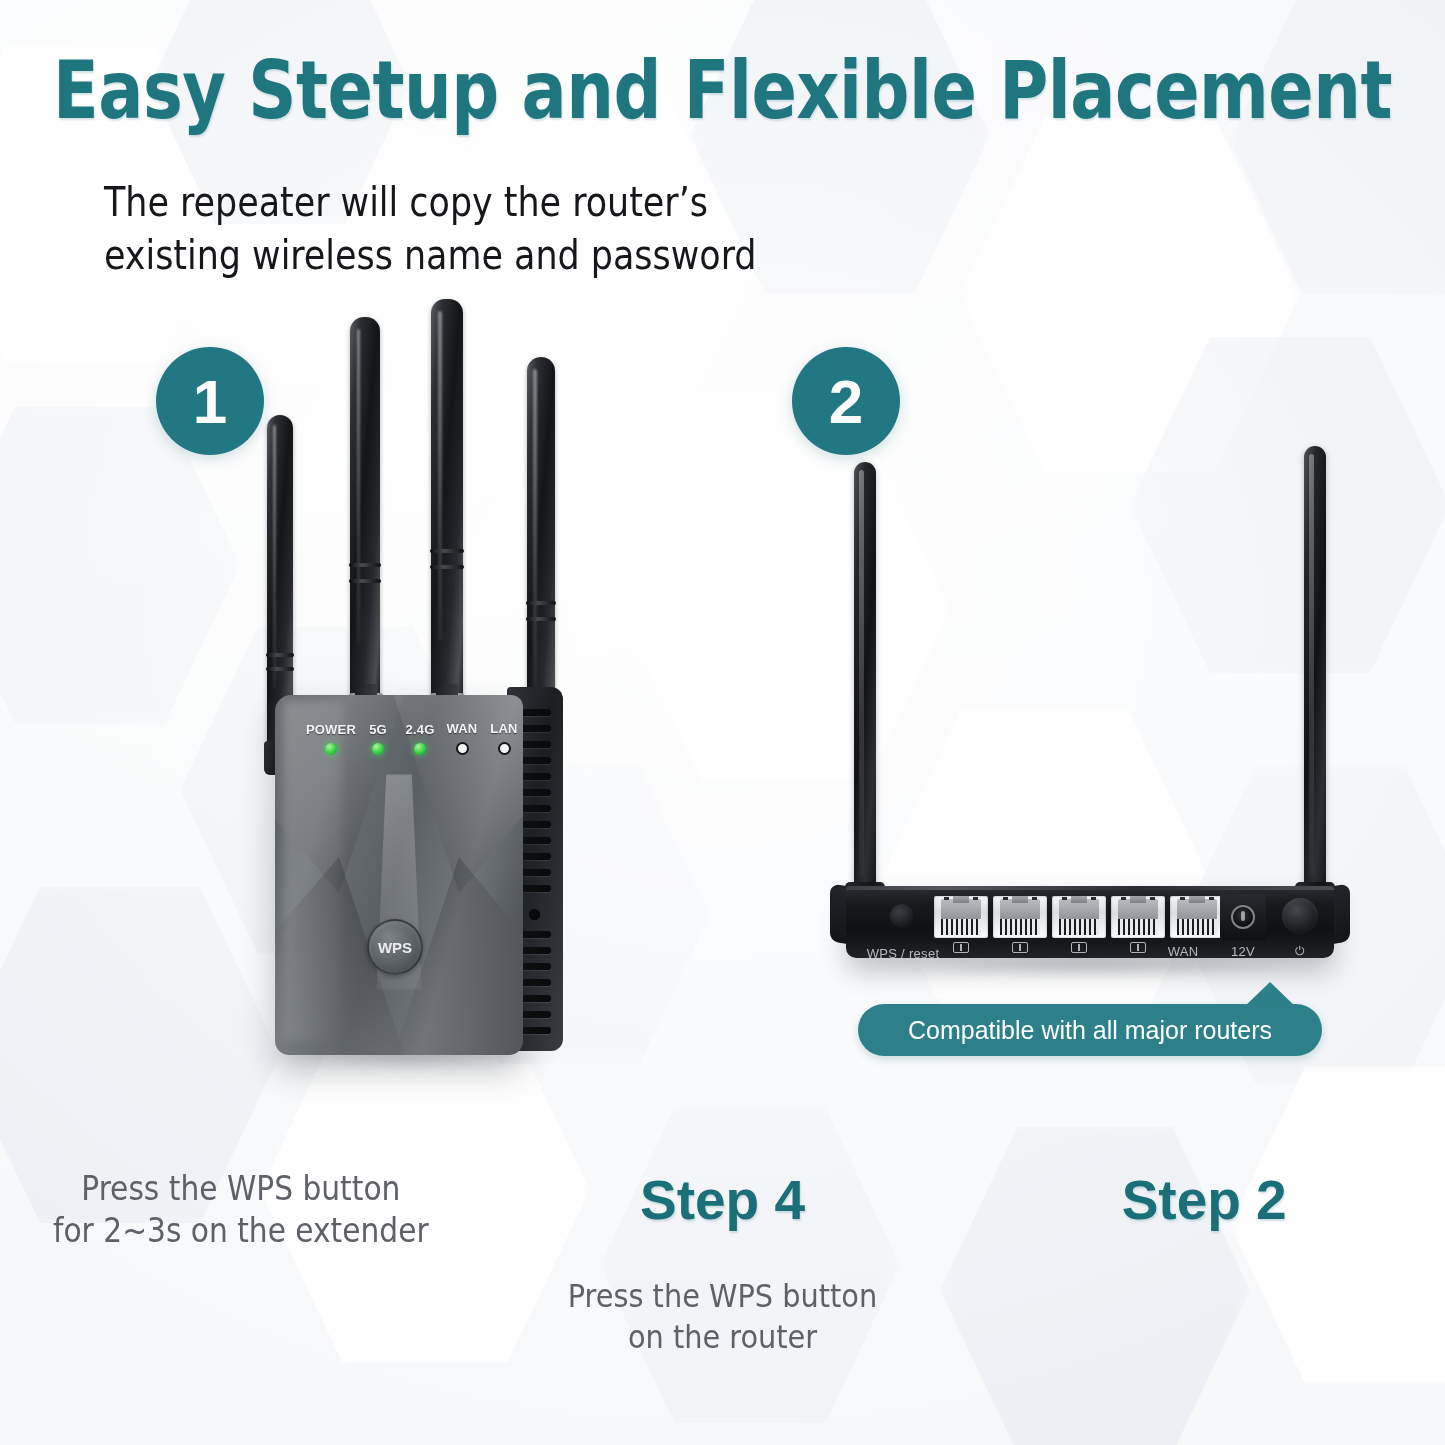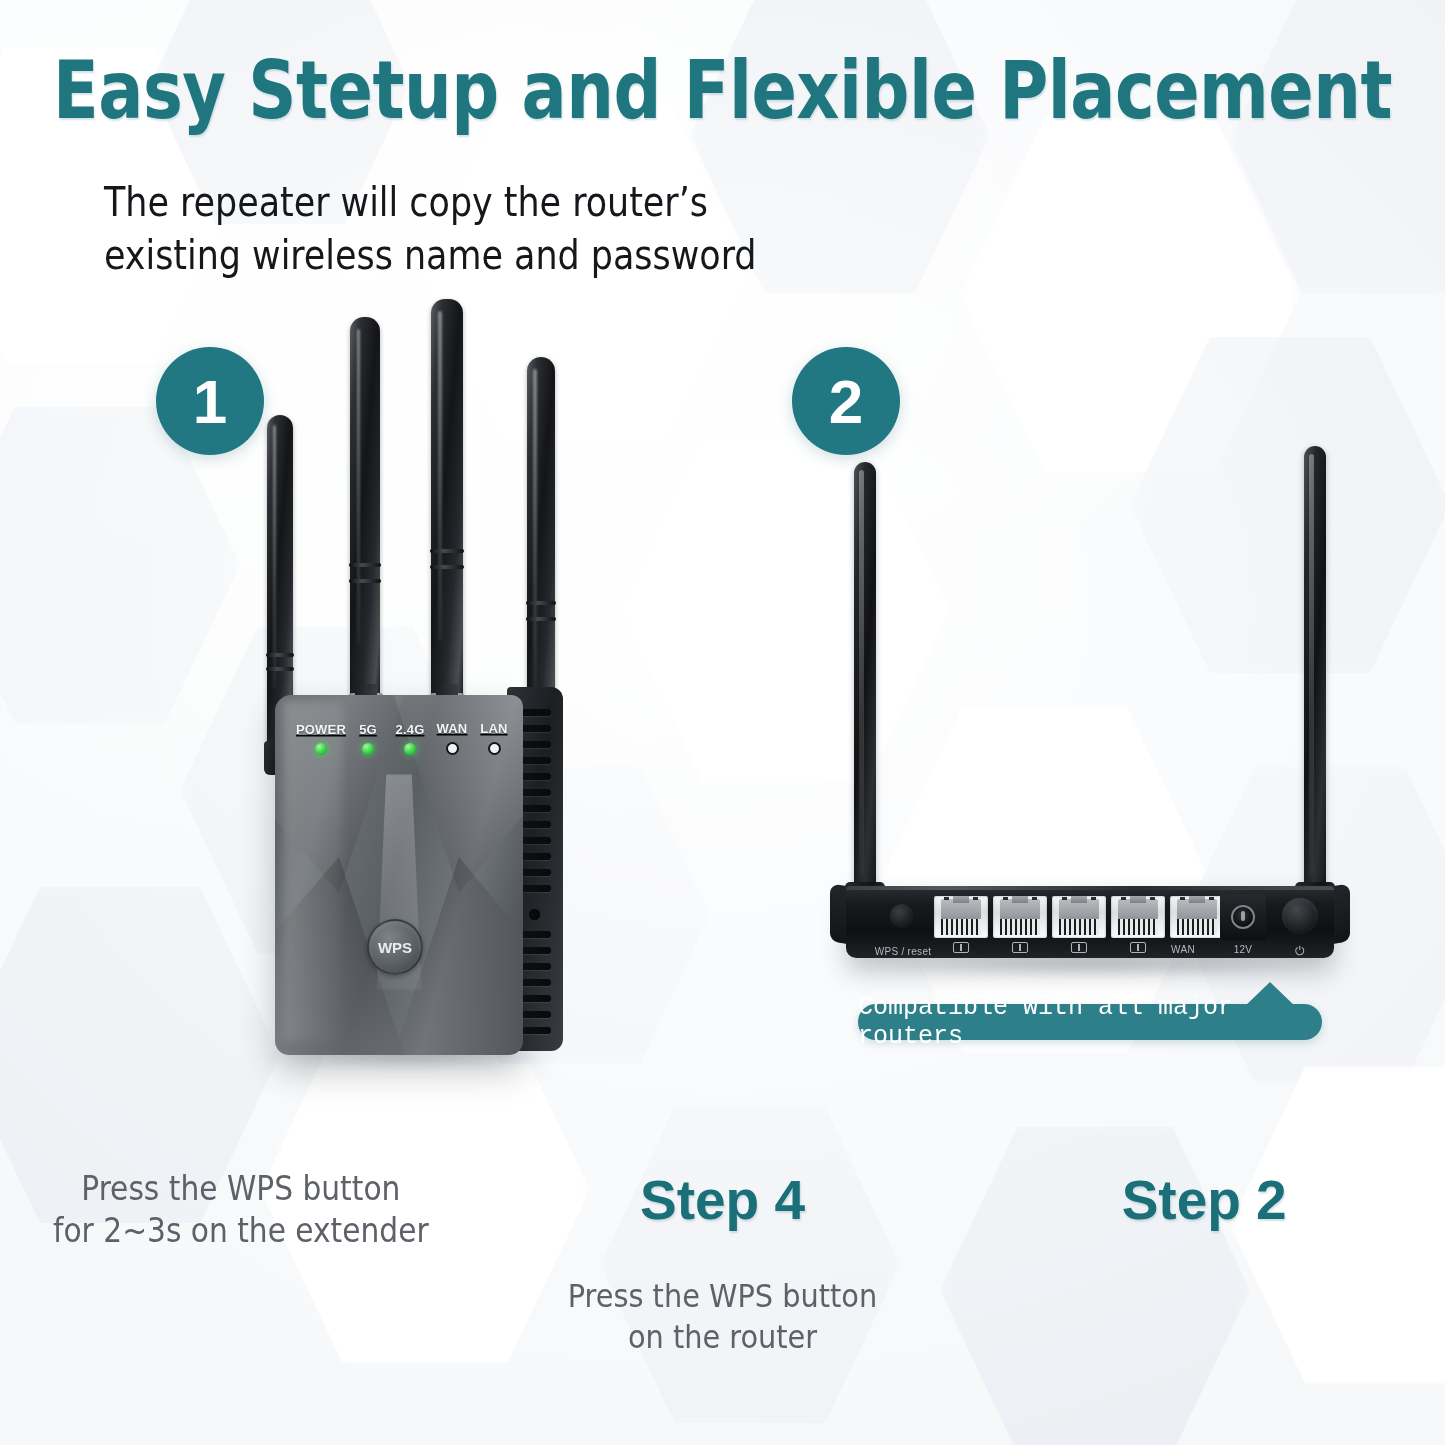--- a/index.html
+++ b/index.html
@@ -161,24 +161,23 @@
     clip-path: polygon(34% 0, 66% 0, 78% 100%, 22% 100%);
     filter: blur(1px);
   }
   .rep-gloss {
     position: absolute; left: 8px; top: 6px; width: 60px; height: 340px;
     background: linear-gradient(100deg, rgba(255,255,255,.22), rgba(255,255,255,0));
     filter: blur(4px);
   }
 
   .led-row {
-    position: absolute; left: 20px; top: 26px;
+    position: absolute; left: 30px; top: 26px;
     display: flex; gap: 0px; align-items: center;
     z-index: 8;
-    text-decoration: underline;
   }
   .led-cell { width: 42px; text-align: center; }
   .led-cell.wide { width: 52px; }
   .led-label {
     color: #f3f5f7; font-size: 13px; font-weight: bold;
     font-family: "Liberation Sans", sans-serif;
     letter-spacing: .2px;
     text-shadow: 0 1px 1px rgba(0,0,0,.5);
     white-space: nowrap;
   }
@@ -310,21 +309,21 @@
   .rj45 .pins {
     position: absolute; left: 7px; bottom: 3px; width: 40px; height: 16px;
     background: repeating-linear-gradient(90deg, #1a1c1e 0 2px, #e8eaec 2px 5px);
   }
   .rj45 .leds {
     position: absolute; left: 10px; top: 1px; width: 34px; height: 3px;
     background: linear-gradient(90deg, #2b2e31 0 5px, transparent 5px 29px, #2b2e31 29px 34px);
   }
   .port-label {
     position: absolute; top: 514px;
-    font-size: 10px; color: #b5babf; text-align: center;
+    font-size: 13px; color: #b5babf; text-align: center;
     font-family: "Liberation Sans", sans-serif;
     letter-spacing: .3px;
     z-index: 9;
   }
   .port-icon {
     position: absolute; top: 512px;
     width: 16px; height: 11px;
     border: 1.4px solid #aeb3b8;
     border-radius: 2px;
     z-index: 9;
@@ -368,26 +367,26 @@
   .r-shadow {
     position: absolute; left: 30px; top: 524px;
     width: 460px; height: 22px;
     background: radial-gradient(ellipse at center, rgba(90,100,115,.26), rgba(255,255,255,0) 72%);
     filter: blur(5px);
   }
 
   
   #compat {
     position: absolute; left: 858px; top: 1004px;
-    width: 464px; height: 36px;
+    width: 464px; height: 52px;
     background: #2d8089;
     border-radius: 26px;
     display: flex; align-items: center; justify-content: center;
     color: #ffffff; font-size: 25px;
-    font-family: Liberation Mono, monospace;
+    font-family: Liberation Sans, sans-serif;
     z-index: 45;
     box-shadow: 0 3px 9px rgba(45,110,120,.22);
   }
   #compat-arrow {
     position: absolute; left: 1243px; top: 982px;
     width: 0; height: 0;
     border-left: 27px solid transparent;
     border-right: 27px solid transparent;
     border-bottom: 26px solid #2d8089;
     z-index: 44;

